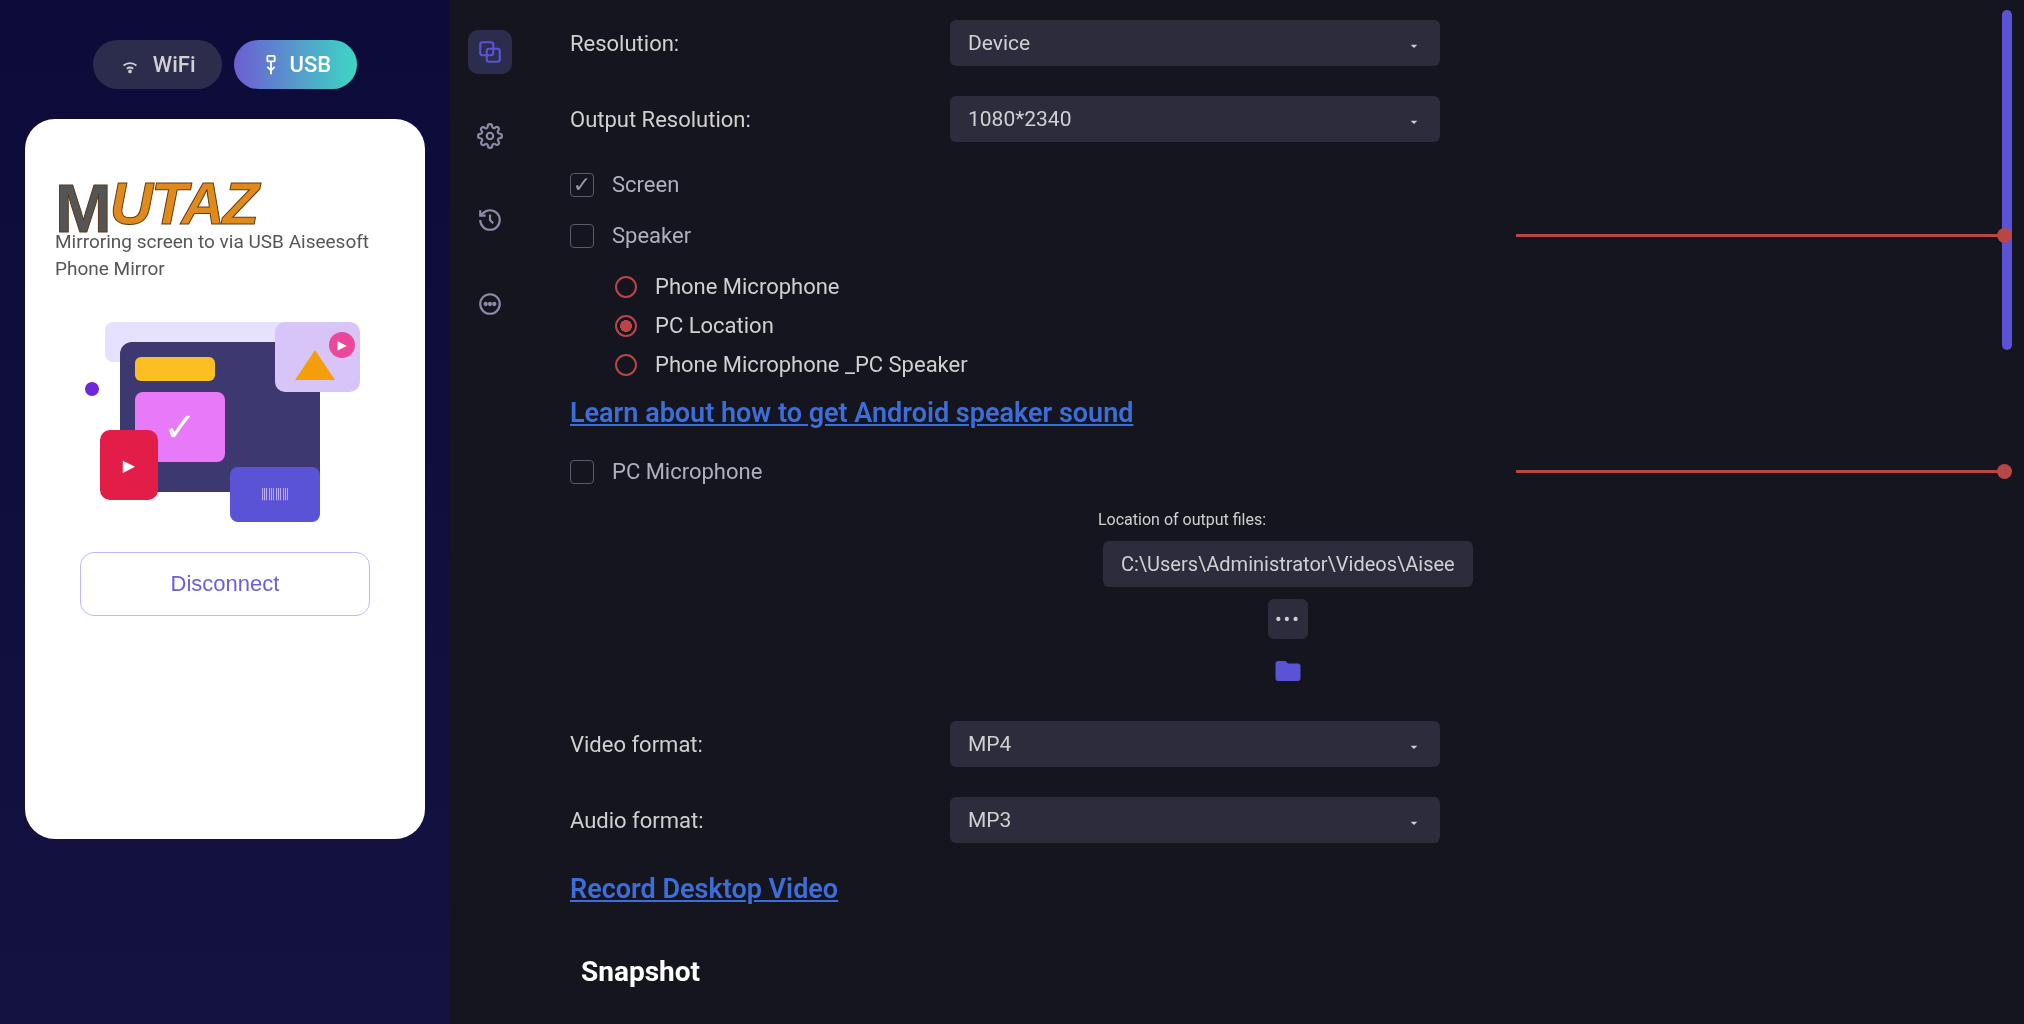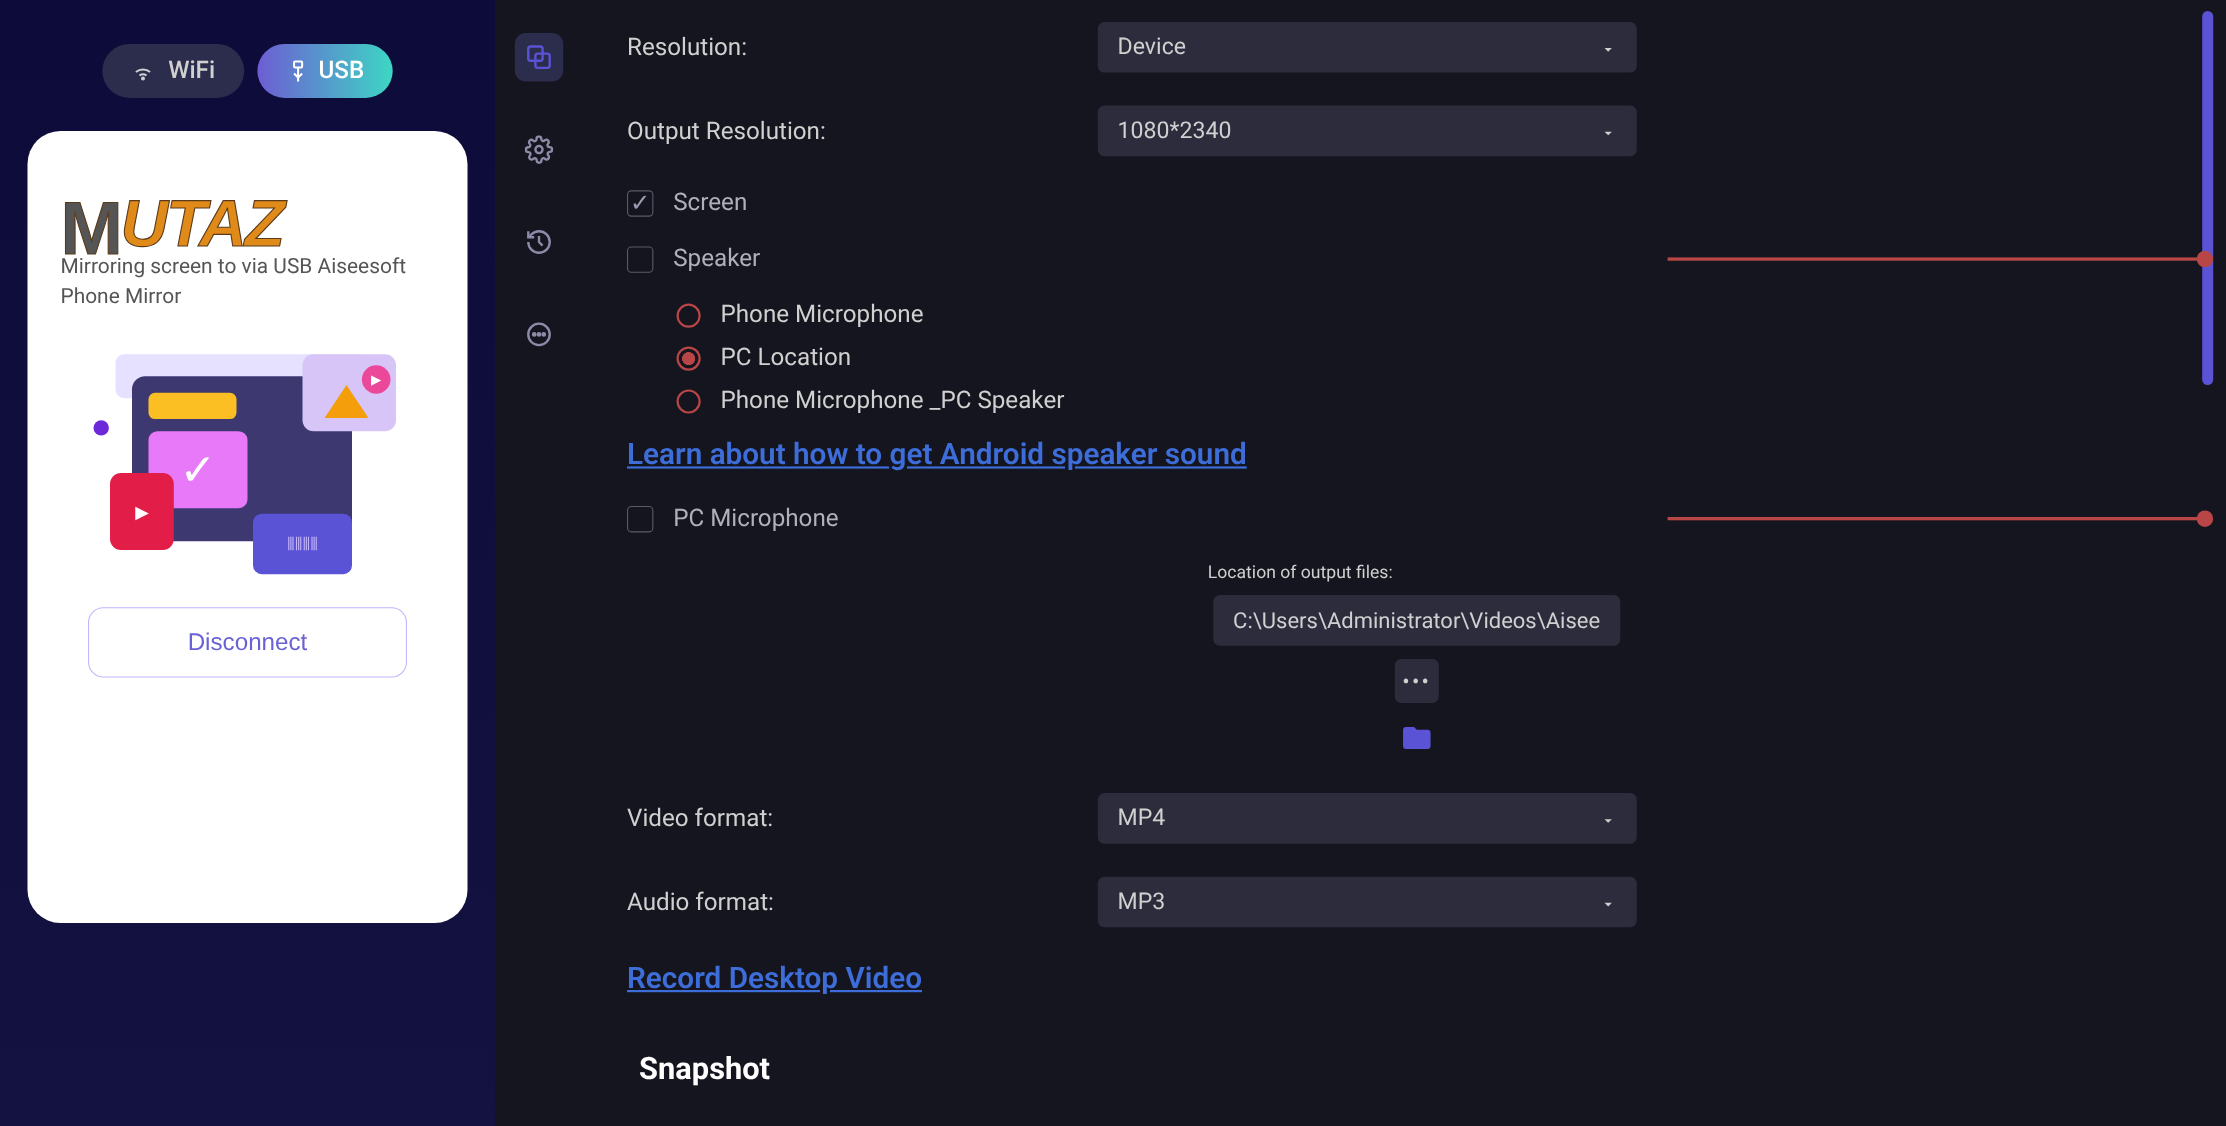--- a/index.html
+++ b/index.html
@@ -160,21 +160,20 @@
   height: 46px;
   background: #2c2c3d;
   border-radius: 6px;
   display: flex;
   align-items: center;
   justify-content: space-between;
   padding: 0 18px;
   color: #d0d0d0;
   cursor: pointer;
   font-size: 21px;
-  margin-left: 48px;
 }
 .drop-arrow { width:16px; height:16px; }
 .checkbox-row {
   display: flex;
   align-items: center;
   gap: 18px;
   margin-bottom: 26px;
   font-size: 22px;
   color: #b0b0bd;
 }

